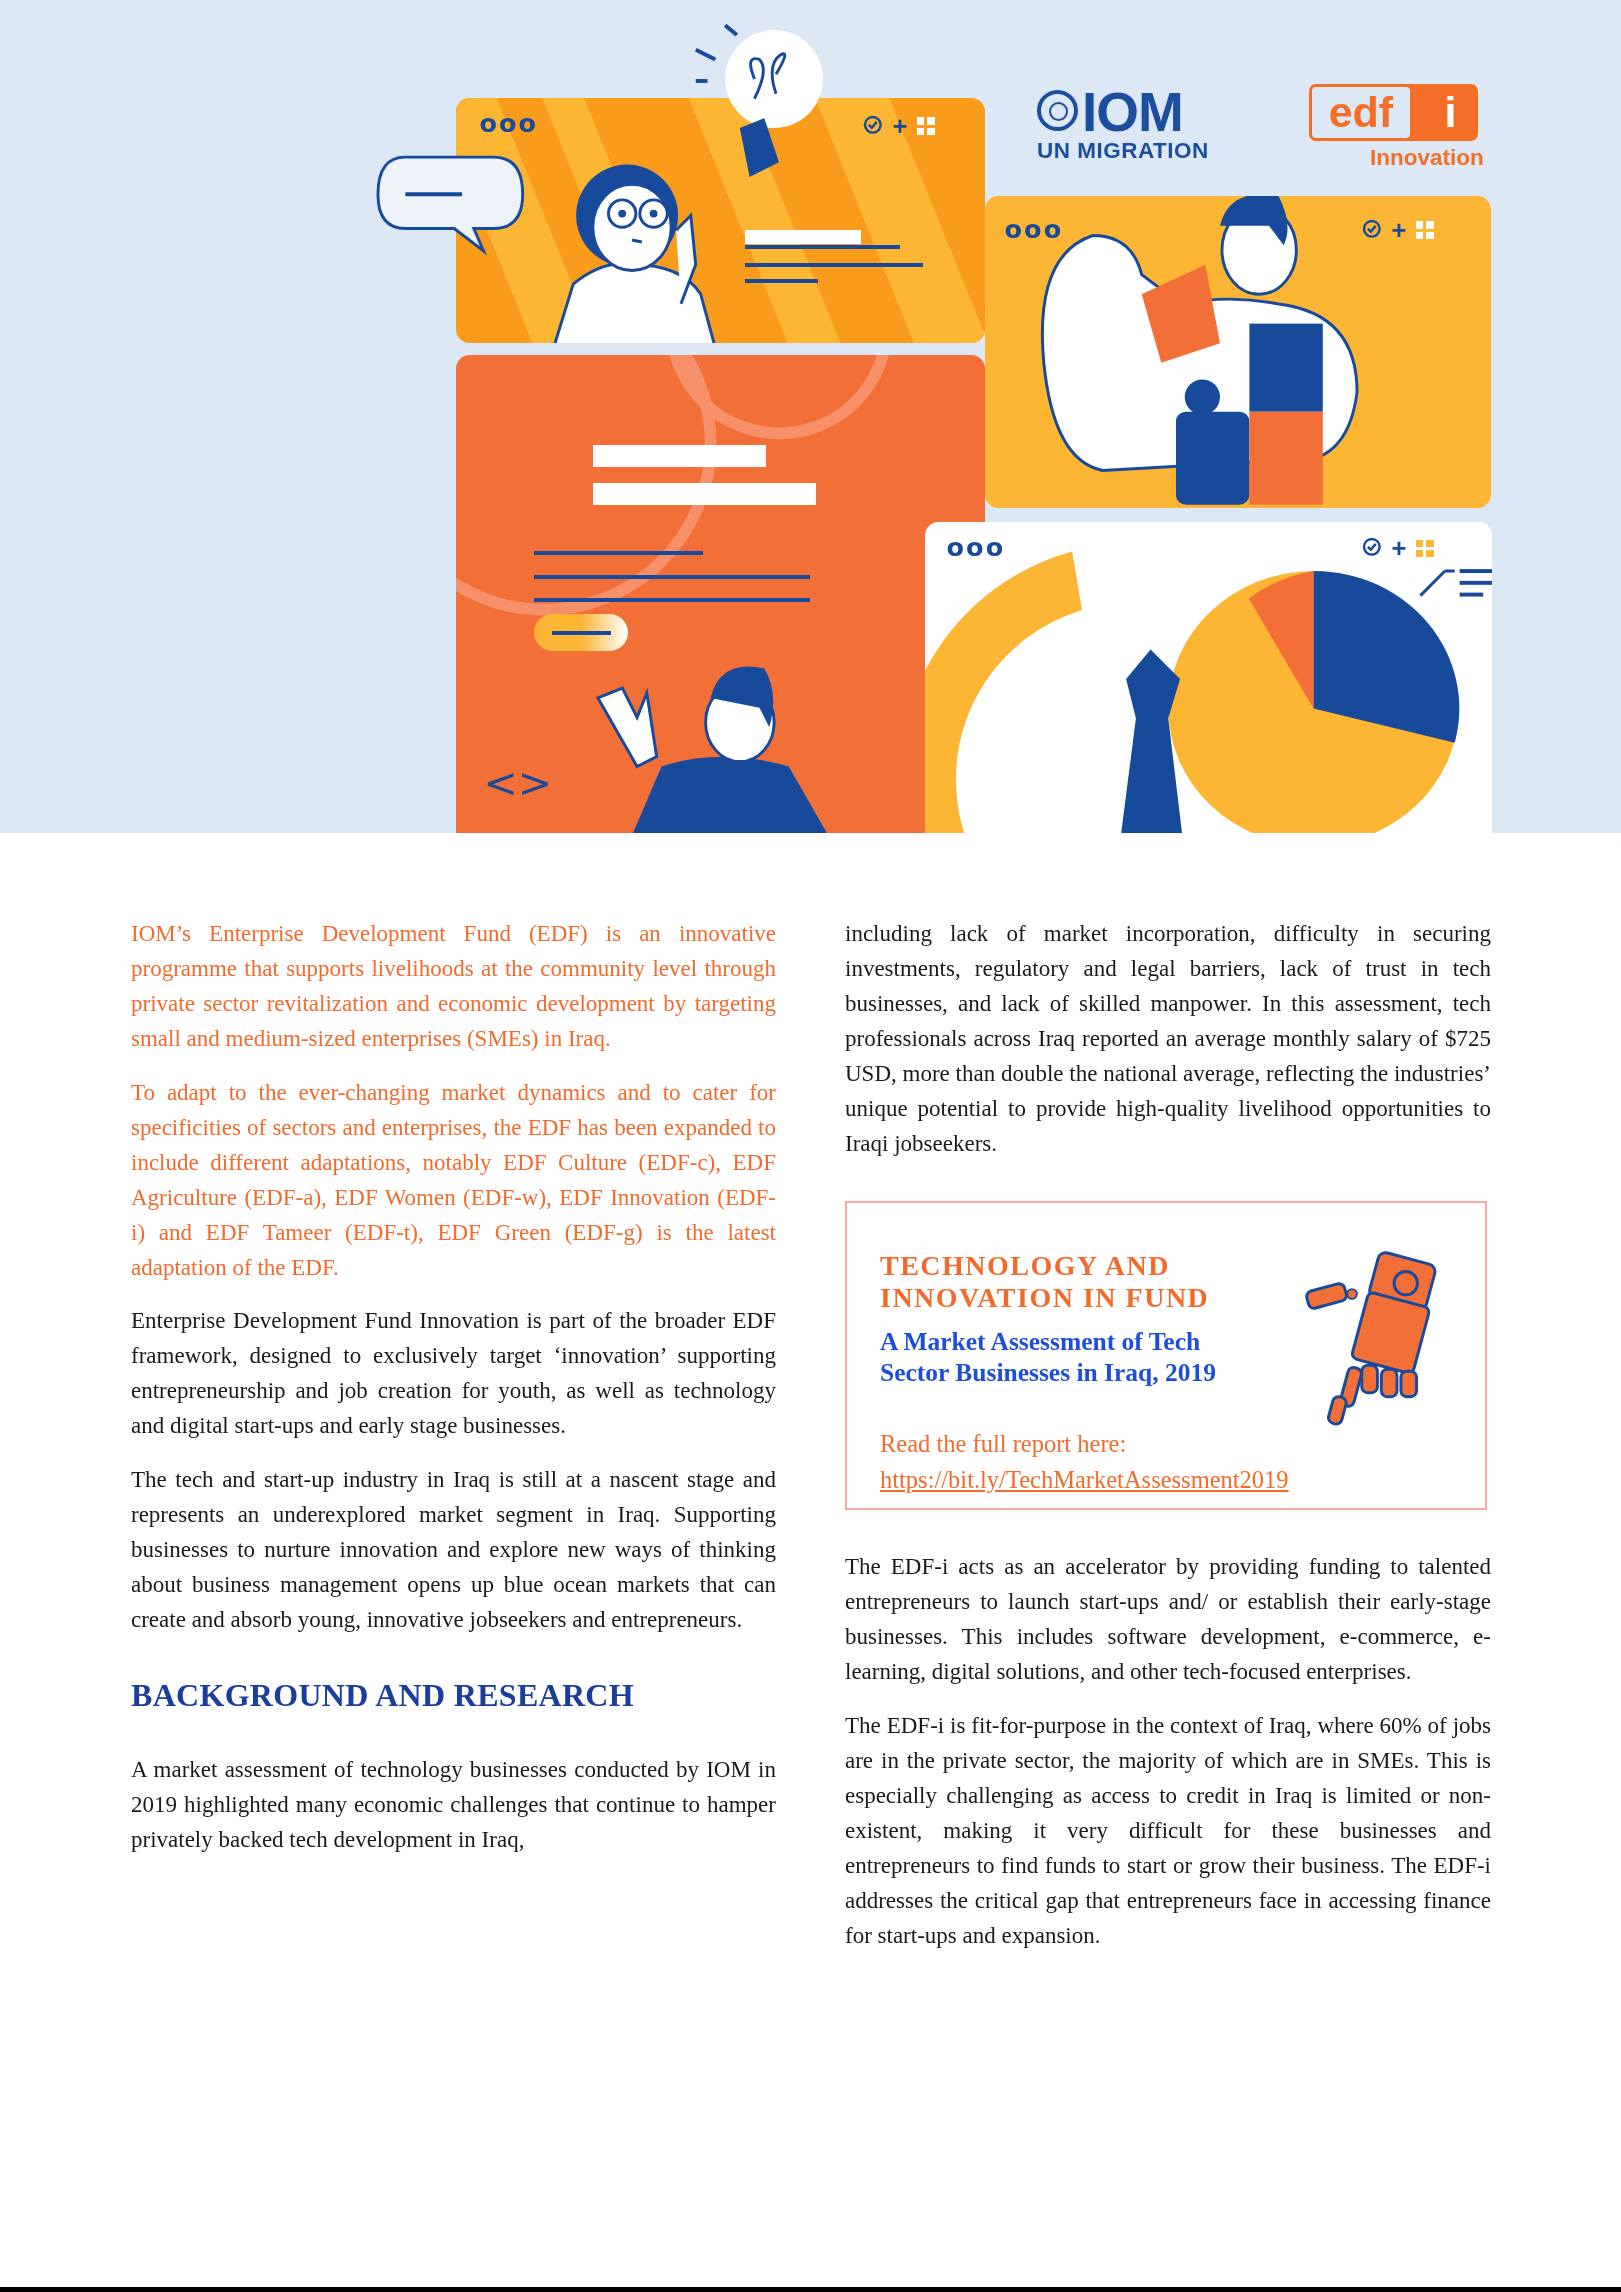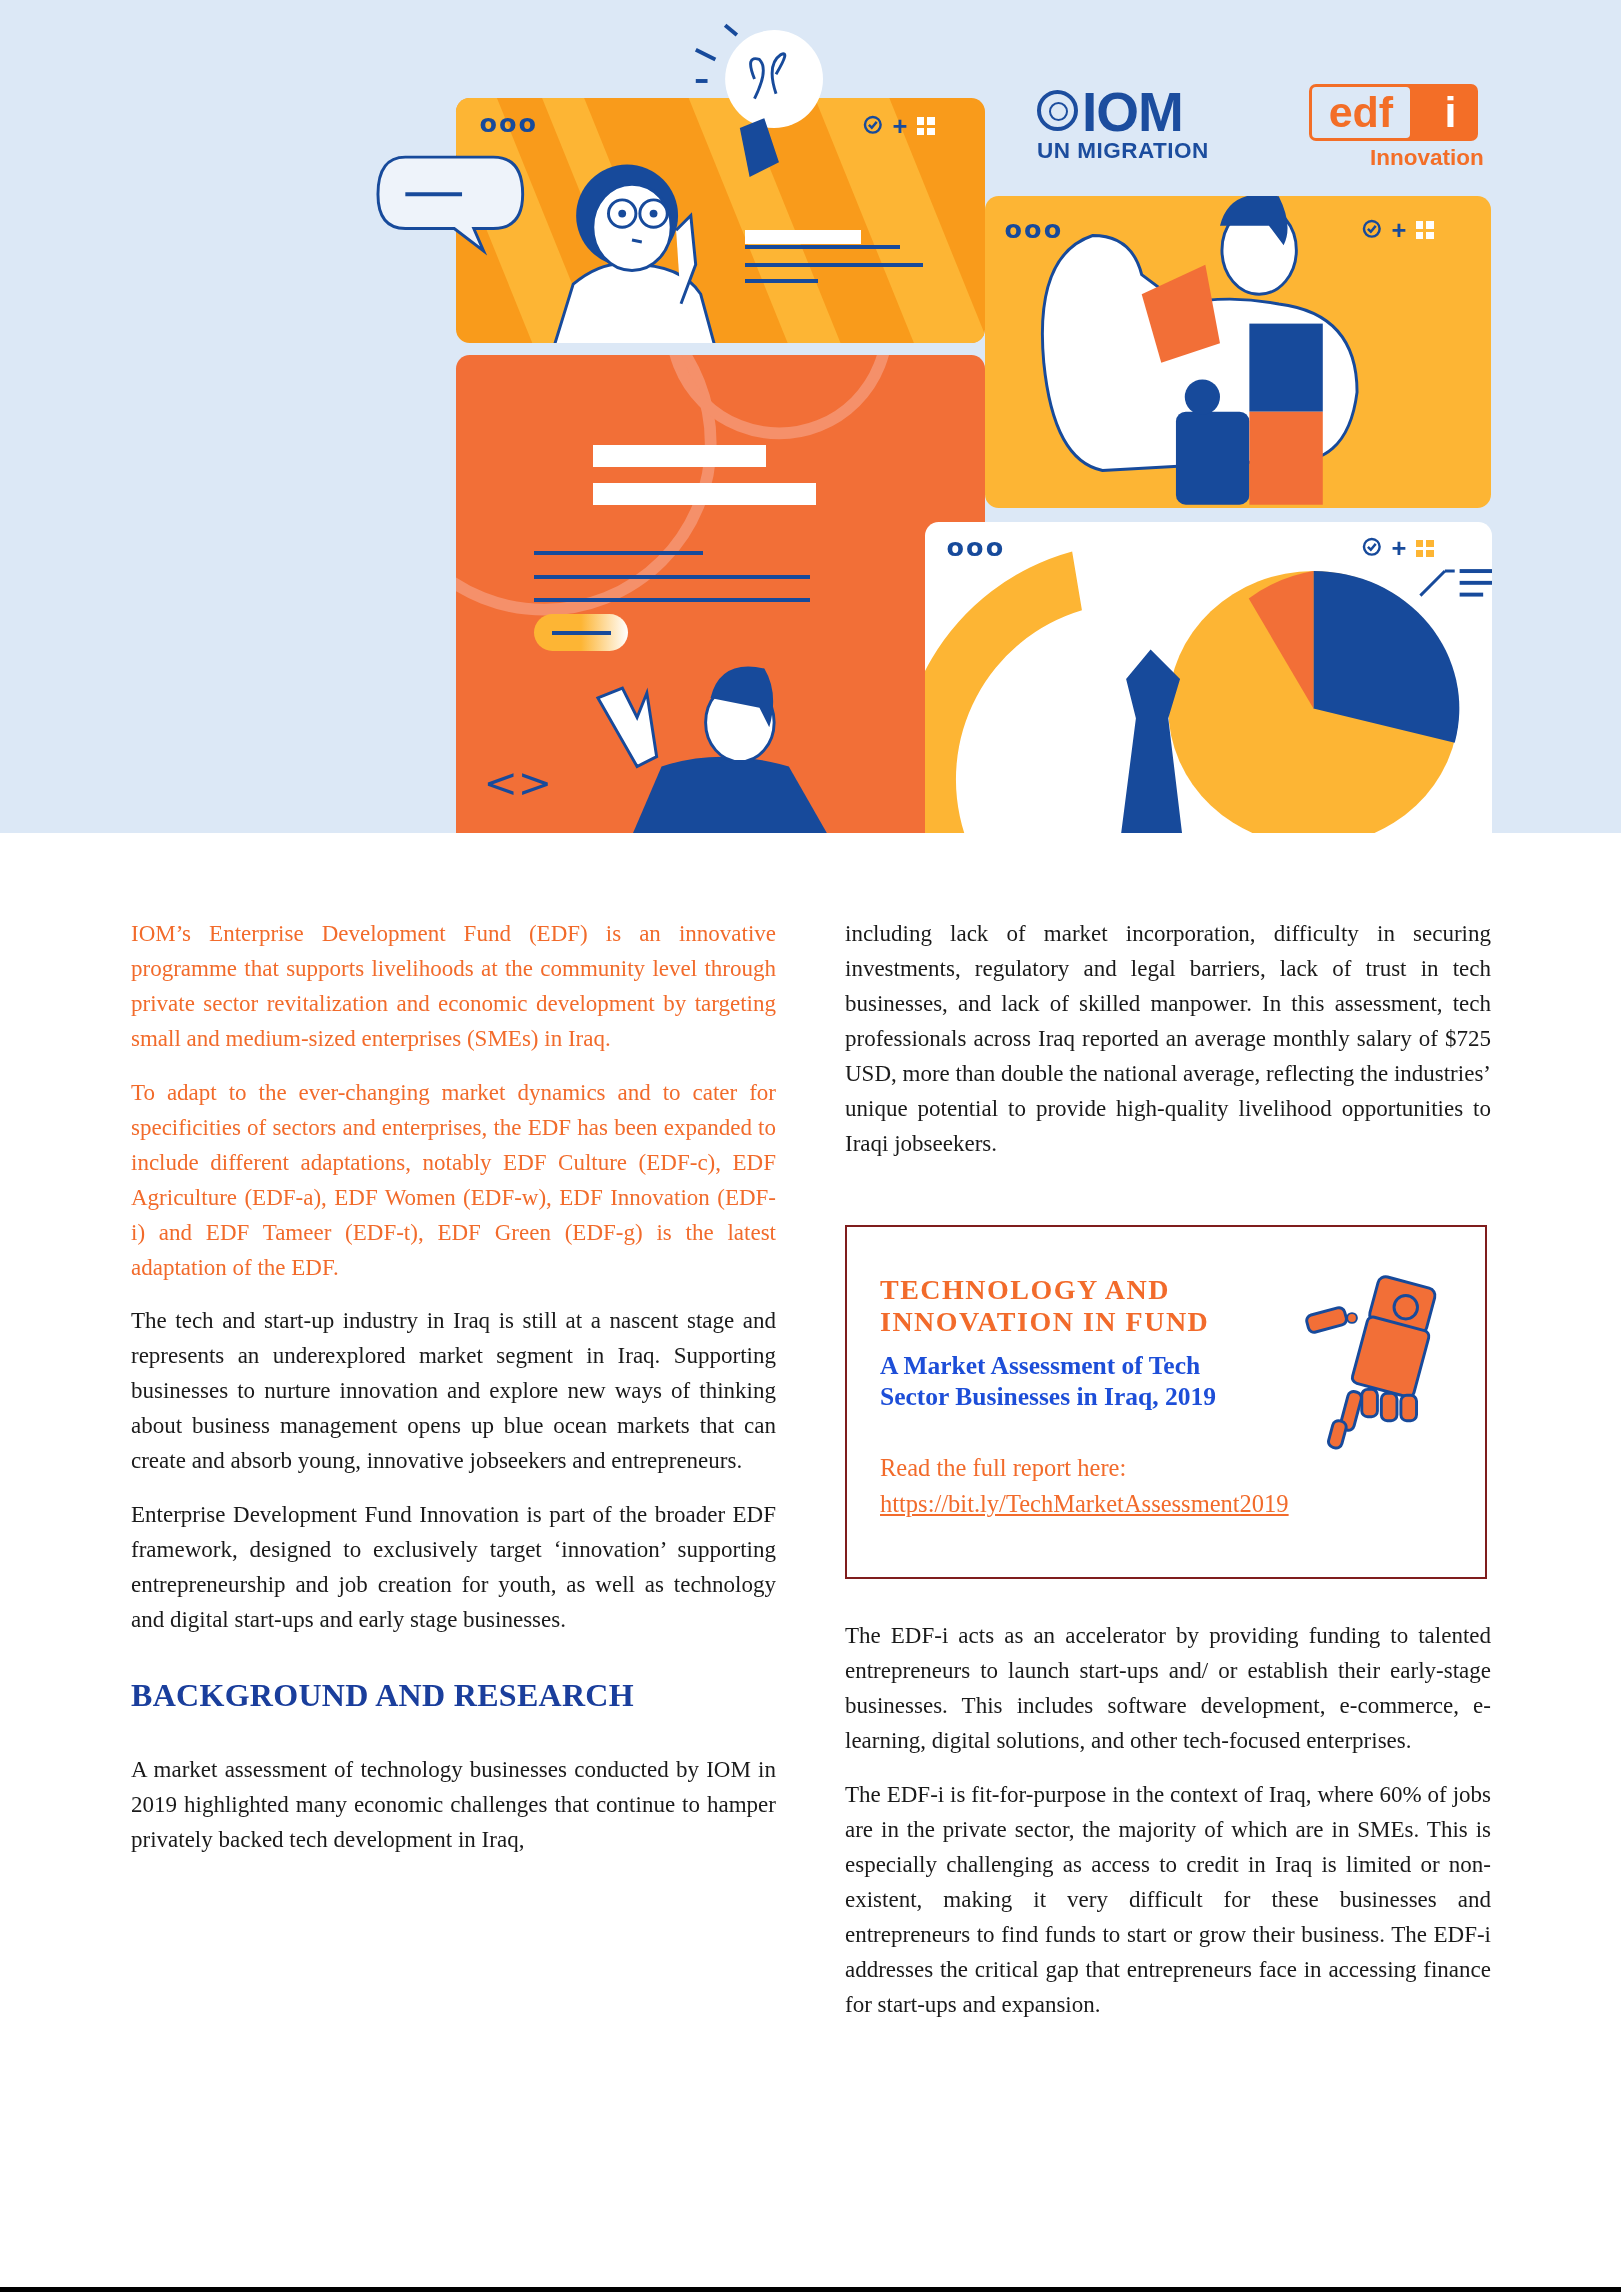--- a/index.html
+++ b/index.html
@@ -29,21 +29,21 @@
   .logo-edf { position:absolute; left:1309px; top:84px; width:169px; height:57px; background:#F36E27; border-radius:7px; }
   .logo-edf .edf { position:absolute; left:2.9px; top:2.9px; width:98px; height:51px; background:#DCE8F6; border-radius:3.9px; color:#F36E27; font-size:43px; font-weight:bold; text-align:center; line-height:51px; }
   .logo-edf .i { position:absolute; right:21.6px; top:0; color:#fff; font-size:43px; font-weight:bold; line-height:57px; }
   .logo-edf-sub { position:absolute; left:1370px; top:145px; color:#F36E27; font-weight:bold; font-size:22.5px; }
   .col { position:absolute; font-family:Liberation Serif, serif; font-size:23px; line-height:35px; color:#1a1a1a; text-align:justify; }
   .col p { margin:0 0 18.6px 0; }
   .col .orange { color:#F26B2B; }
   .col-left { left:131px; top:916px; width:645px; }
   .col-right { left:845px; top:916px; width:646px; }
   .h-section { font-size:32px; font-weight:bold; color:#1A3E9C; margin:41px 0 39px 0 !important; letter-spacing:0.3px; text-align:left; }
-  .callout { position:relative; border:2px solid #7f1d1d; width:642px; height:354px; box-sizing:border-box; margin:64px 0 39px 0; }
+  .callout { position:relative; border:2px solid #fca5a5; width:642px; height:309px; box-sizing:border-box; margin:40px 0 39px 0; }
   .callout .t1 { position:absolute; left:33px; top:47px; font-size:28px; font-weight:bold; color:#F26B2B; line-height:32px; letter-spacing:1.5px; }
   .callout .t2 { position:absolute; left:33px; top:123px; font-size:25.5px; font-weight:bold; color:#1d4ed8; line-height:31px; }
   .callout .t3 { position:absolute; left:33px; top:223px; font-size:24.5px; color:#F26B2B; line-height:35px; }
   .callout .link { position:absolute; left:33px; top:259px; font-size:24.5px; color:#F26B2B; text-decoration:underline; line-height:35px; }
   .robot { position:absolute; right:43px; top:47px; width:137px; height:176px; }
   .bottom-bar { position:absolute; left:0; bottom:0; width:1621px; height:5.9px; background:#000; }
 </style>
 </head>
 <body>
 
@@ -193,22 +193,22 @@
   <div class="logo-edf">
     <div class="edf">edf</div>
     <div class="i">i</div>
   </div>
   <div class="logo-edf-sub">Innovation</div>
 </div>
 
 <div class="col col-left">
   <p class="orange">IOM’s Enterprise Development Fund (EDF) is an innovative programme that supports livelihoods  at the community level through private sector revitalization and economic development by targeting small and medium-sized enterprises (SMEs) in Iraq.</p>
   <p class="orange">To adapt to the ever-changing market dynamics and to cater for specificities of sectors and enterprises, the EDF has been expanded to include different adaptations, notably EDF Culture (EDF-c), EDF Agriculture (EDF-a), EDF Women (EDF-w), EDF Innovation (EDF-i) and EDF Tameer (EDF-t), EDF Green (EDF-g) is the latest adaptation of the EDF.</p>
+  <p>Enterprise Development Fund Innovation is part of the broader EDF framework, designed to exclusively target ‘innovation’ supporting entrepreneurship and job creation for youth, as well as technology and digital start-ups and early stage businesses.</p>
   <p>The tech and start-up industry in Iraq is still at a nascent stage and represents an underexplored market segment in Iraq. Supporting businesses to nurture innovation and explore new ways of thinking about business management opens up blue ocean markets that can create and absorb young, innovative jobseekers and entrepreneurs.</p>
-  <p>Enterprise Development Fund Innovation is part of the broader EDF framework, designed to exclusively target ‘innovation’ supporting entrepreneurship and job creation for youth, as well as technology and digital start-ups and early stage businesses.</p>
   <p class="h-section">BACKGROUND AND RESEARCH</p>
   <p>A market assessment of technology businesses conducted by IOM in 2019 highlighted many economic challenges that continue to hamper privately backed tech development in Iraq,</p>
 </div>
 
 <div class="col col-right">
   <p>including lack of market incorporation, difficulty in securing investments, regulatory and legal barriers, lack of trust in tech businesses, and lack of skilled manpower. In this assessment, tech professionals across Iraq reported an average monthly salary of $725 USD, more than double the national average, reflecting the industries’ unique potential to provide high-quality livelihood opportunities to Iraqi jobseekers.</p>
 
   <div class="callout">
     <div class="t1">
       <div>TECHNOLOGY AND</div>

